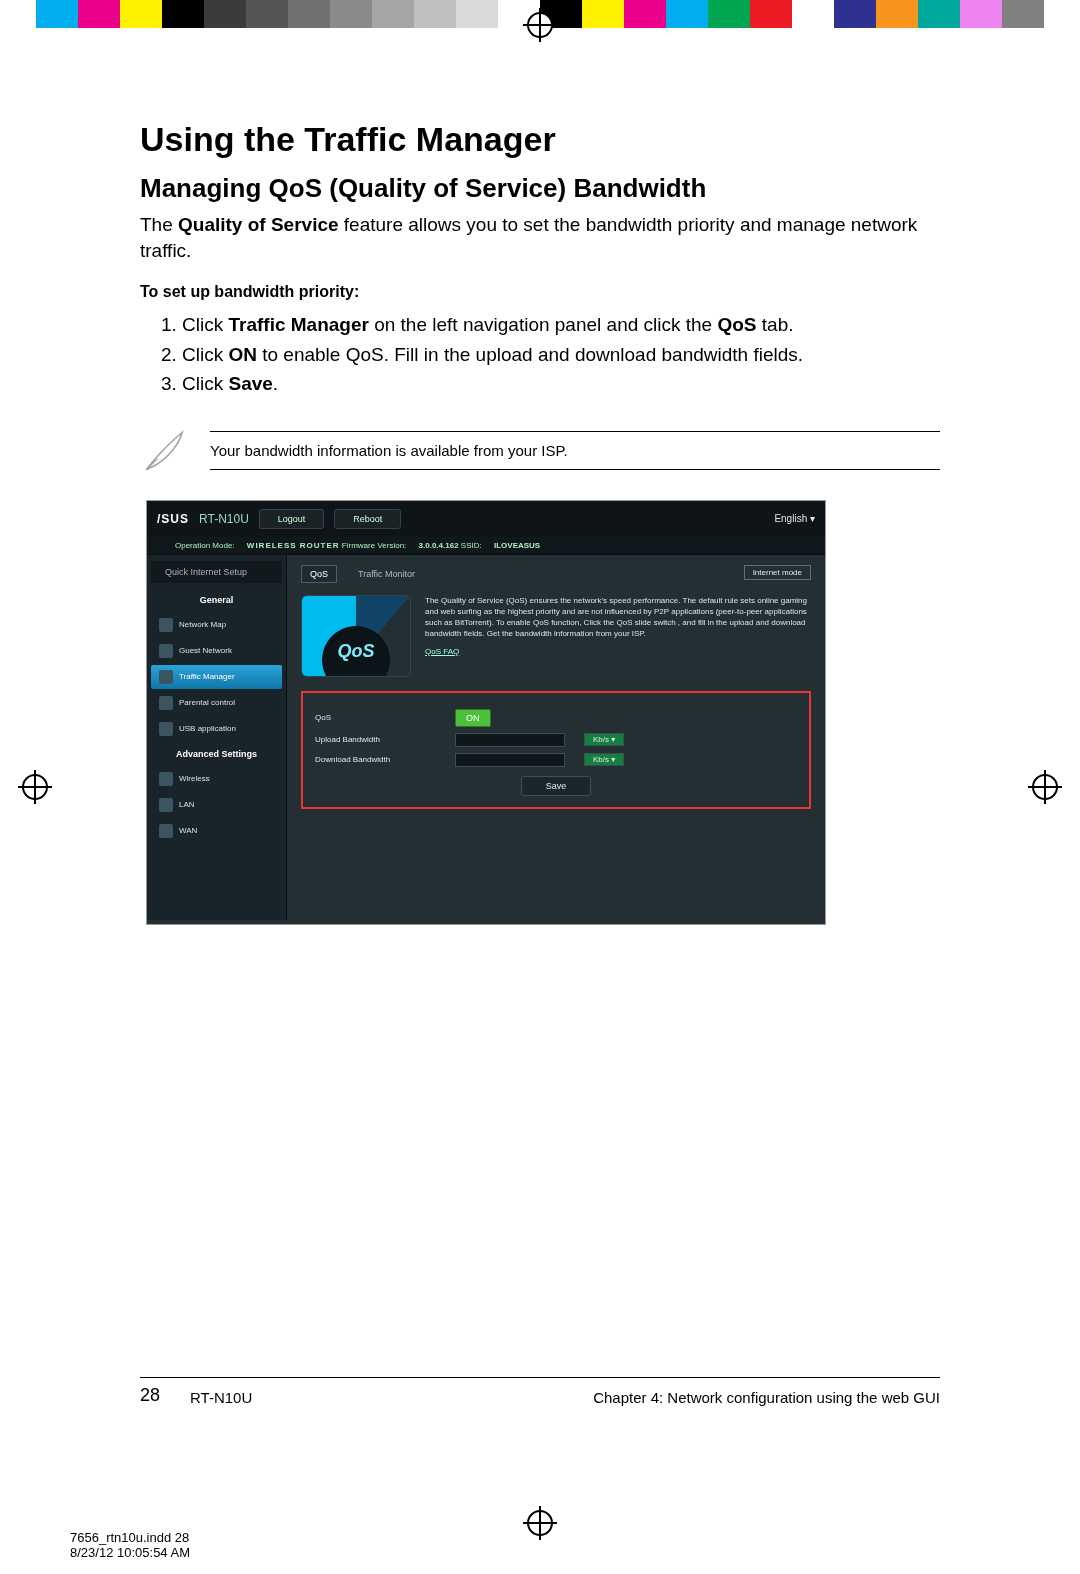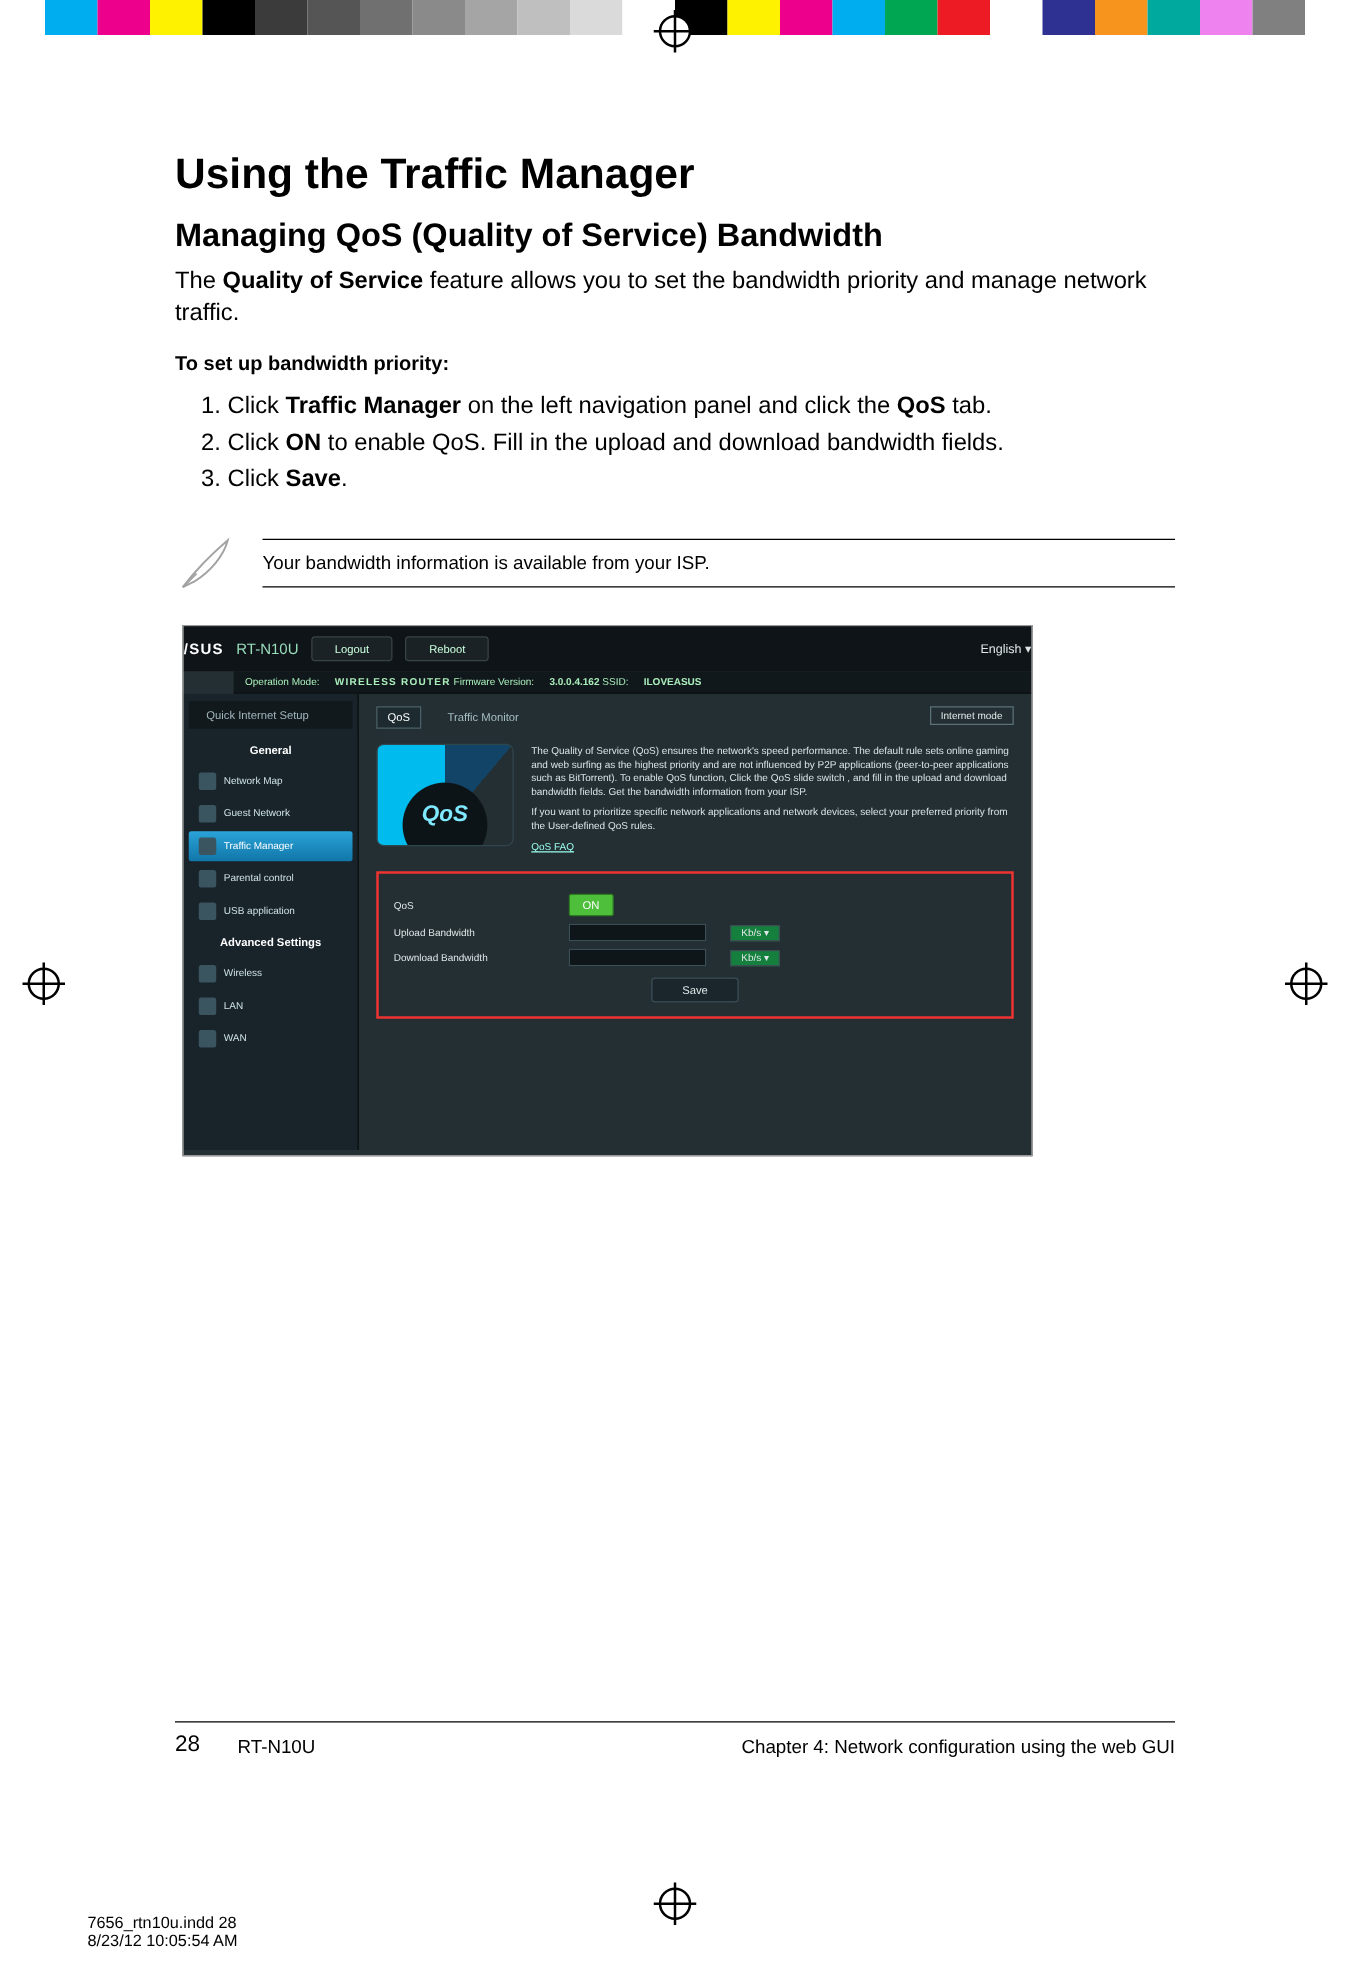--- a/index.html
+++ b/index.html
@@ -62,27 +62,27 @@
     background: #242f33;
     border: 1px solid #999;
     position: relative;
     font-size: 9px;
     color: #dfe7e8;
     overflow: hidden;
     margin-left: 6px;
   }
   .shot-top {
     height: 36px; background: #0f1418;
-    display: flex; align-items: center; padding: 0 0; gap: 10px;
+    display: flex; align-items: center; padding: 0 10px; gap: 10px;
   }
   .shot-top .brand { color:#fff; font-weight:bold; font-size:12px; letter-spacing:1px; }
   .shot-top .model { color:#9db; font-size:12px; }
   .tabbtn { background:#1a2226; border:1px solid #384347; padding:4px 18px; border-radius:3px; color:#cfd; }
   .shot-top .lang { margin-left:auto; font-size:10px; }
-  .shot-info { padding:4px 9px; font-size:8px; color:#aeb; background:#10181b; border-bottom:1px solid #0a0f11;margin-left:40px;}
+  .shot-info { padding:4px 28px; font-size:8px; color:#aeb; background:#10181b; border-bottom:1px solid #0a0f11;}
   .shot-info span { margin-right:10px; }
   .shot-body { display:flex; height: calc(100% - 58px); }
   .sidebar {
     width: 140px; background: #18232a;
     border-right: 1px solid #0a0f11;
     padding: 6px 0;
   }
   .side-group-title { font-weight:bold; color:#fff; font-size:9px; padding:6px 18px; text-align:center; }
   .side-item {
     display:flex; align-items:center; gap:6px;
@@ -266,21 +266,20 @@
       <div class="main">
         <div class="subtabs">
           <span class="st active">QoS</span>
           <span class="st">Traffic Monitor</span>
         </div>
         <div class="mode-box">Internet mode</div>
         <div class="desc-row">
           <div class="gauge"></div>
           <div class="desc-text">
             <div>The Quality of Service (QoS) ensures the network's speed performance. The default rule sets online gaming and web surfing as the highest priority and are not influenced by P2P applications (peer-to-peer applications such as BitTorrent). To enable QoS function, Click the QoS slide switch , and fill in the upload and download bandwidth fields. Get the bandwidth information from your ISP.</div>
-            <div style="margin-top:4px;">If you want to prioritize specific network applications and network devices, select your preferred priority from the User-defined QoS rules.</div>
             <a style="display:inline-block;margin-top:6px;">QoS FAQ</a>
           </div>
         </div>
         <div class="form-area">
           <div class="form-row">
             <span class="lbl">QoS</span>
             <span class="onbtn">ON</span>
           </div>
           <div class="form-row">
             <span class="lbl">Upload Bandwidth</span>

